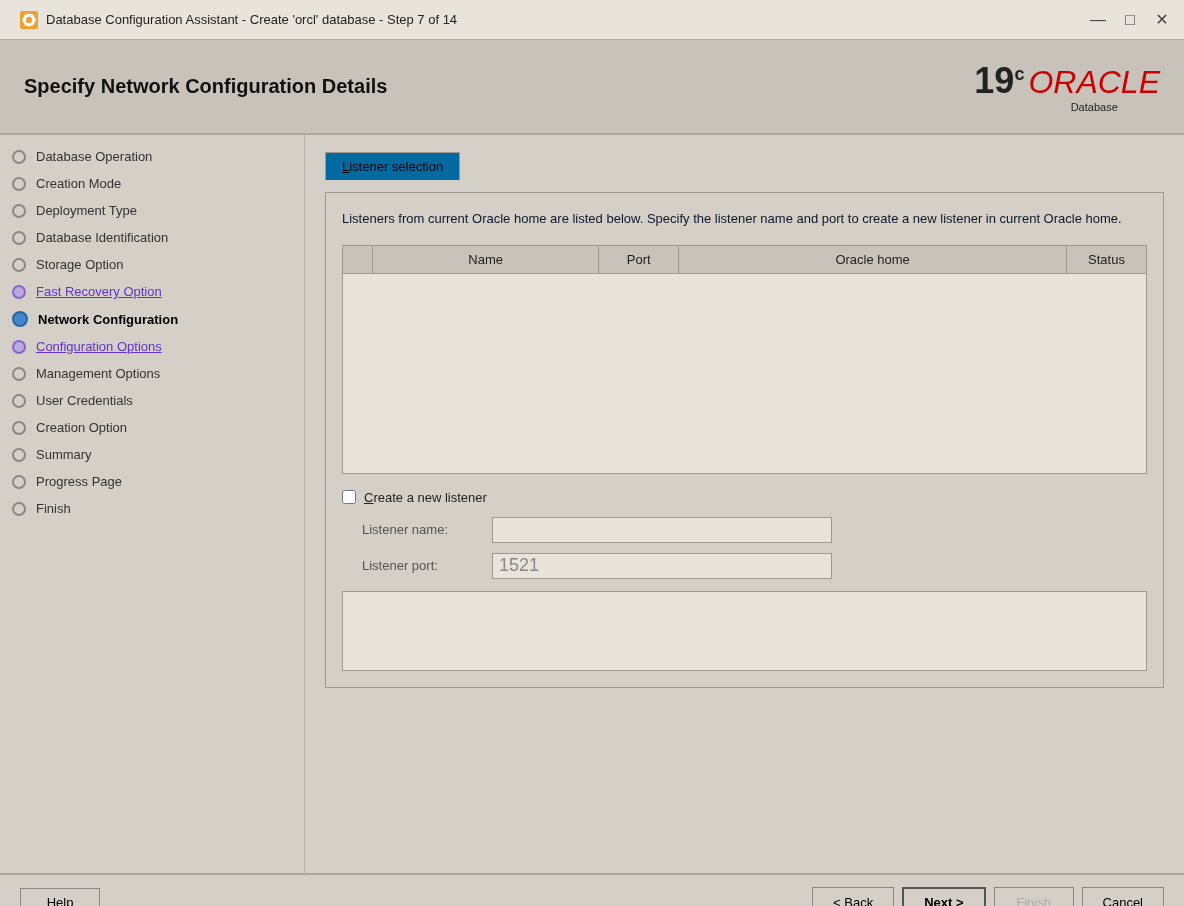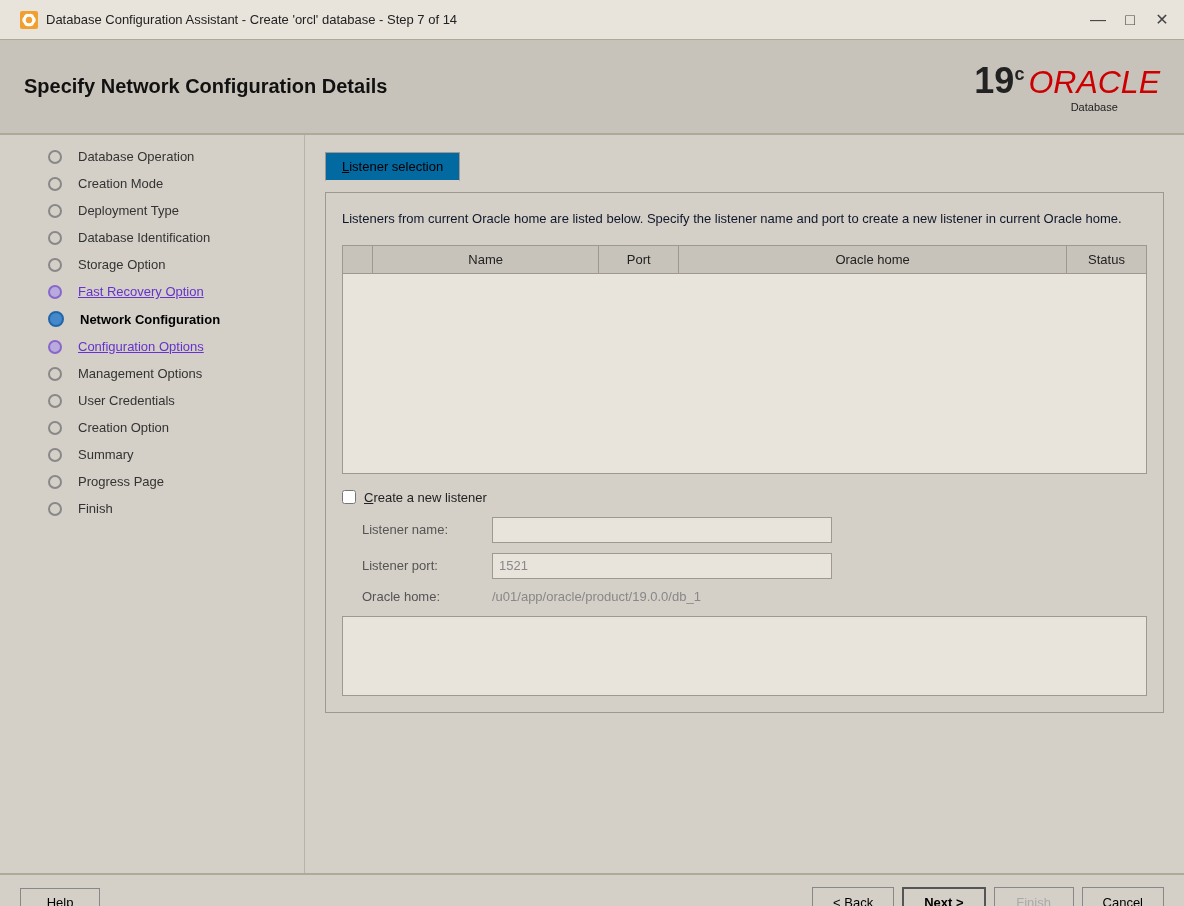--- a/index.html
+++ b/index.html
@@ -114,24 +114,23 @@
       width: 305px;
       background: #d4cfc7;
       padding: 8px 0;
       border-right: 1px solid #b8b3aa;
       overflow-y: auto;
     }
     .sidebar-item {
       display: flex;
       align-items: center;
       padding: 6px 12px;
-      gap: 16px;
+      gap: 10px;
       cursor: default;
       color: #333;
-      margin-left: 36px;
     }
     .sidebar-item.active {
       font-weight: bold;
       color: #000;
     }
     .step-dot {
       width: 14px;
       height: 14px;
       border-radius: 50%;
       border: 2px solid #888;
@@ -243,21 +242,21 @@
       width: 130px;
       color: #555;
       font-size: 13px;
     }
     .form-input {
       width: 340px;
       height: 26px;
       background: #f0ece4;
       border: 1px solid #a09890;
       padding: 2px 6px;
-      font-size: 13px;
+      font-size: 18px;
       color: #666;
     }
     .form-input:disabled {
       background: #e8e4dc;
       color: #888;
     }
     .form-text {
       font-size: 13px;
       color: #888;
     }
@@ -439,24 +438,20 @@
       </div>
 
       <div class="form-row">
         <label class="form-label">Listener name:</label>
         <input type="text" class="form-input" value="" disabled="" style="">
       </div>
       <div class="form-row">
         <label class="form-label">Listener port:</label>
         <input type="text" class="form-input" value="1521" disabled="" style="">
       </div>
-      <div class="form-row">
-        <label class="form-label">Oracle home:</label>
-        <span class="form-text">/u01/app/oracle/product/19.0.0/db_1</span>
-      </div>
 
       <div class="info-box"></div>
     </div>
   </div>
 </div>
 
 <div class="footer">
   <div class="footer-left">
     <button class="btn">Help</button>
   </div>

